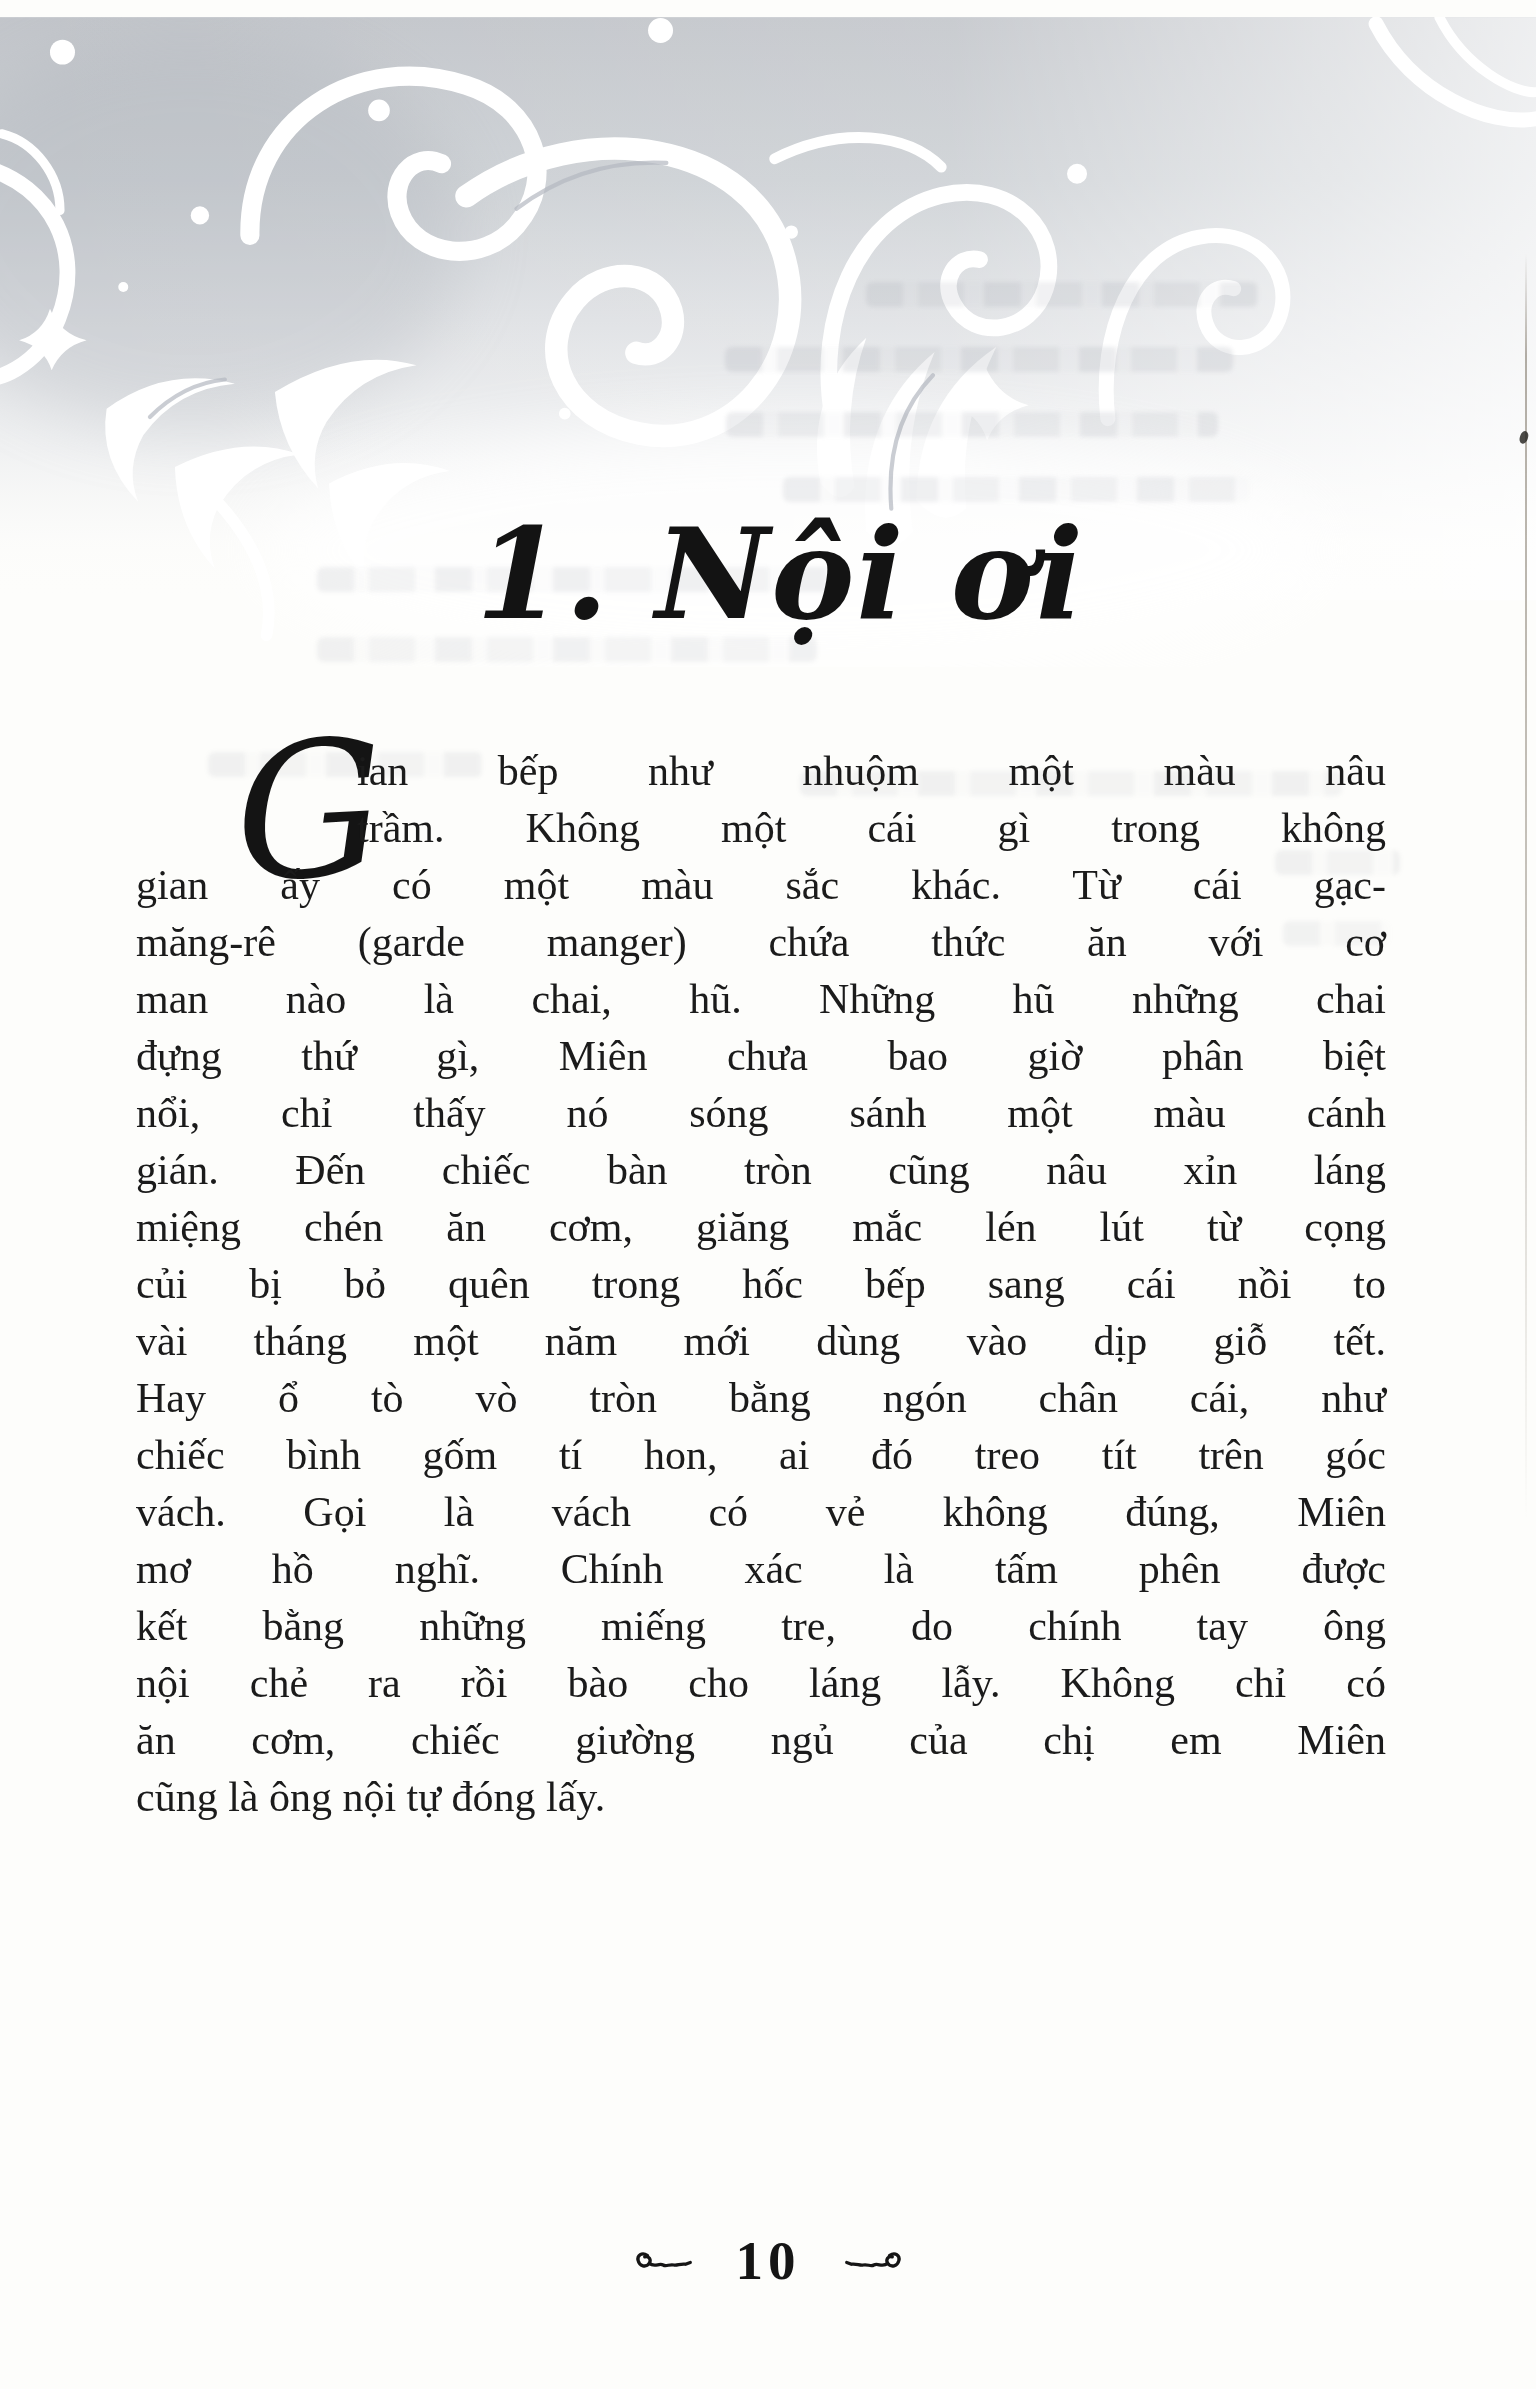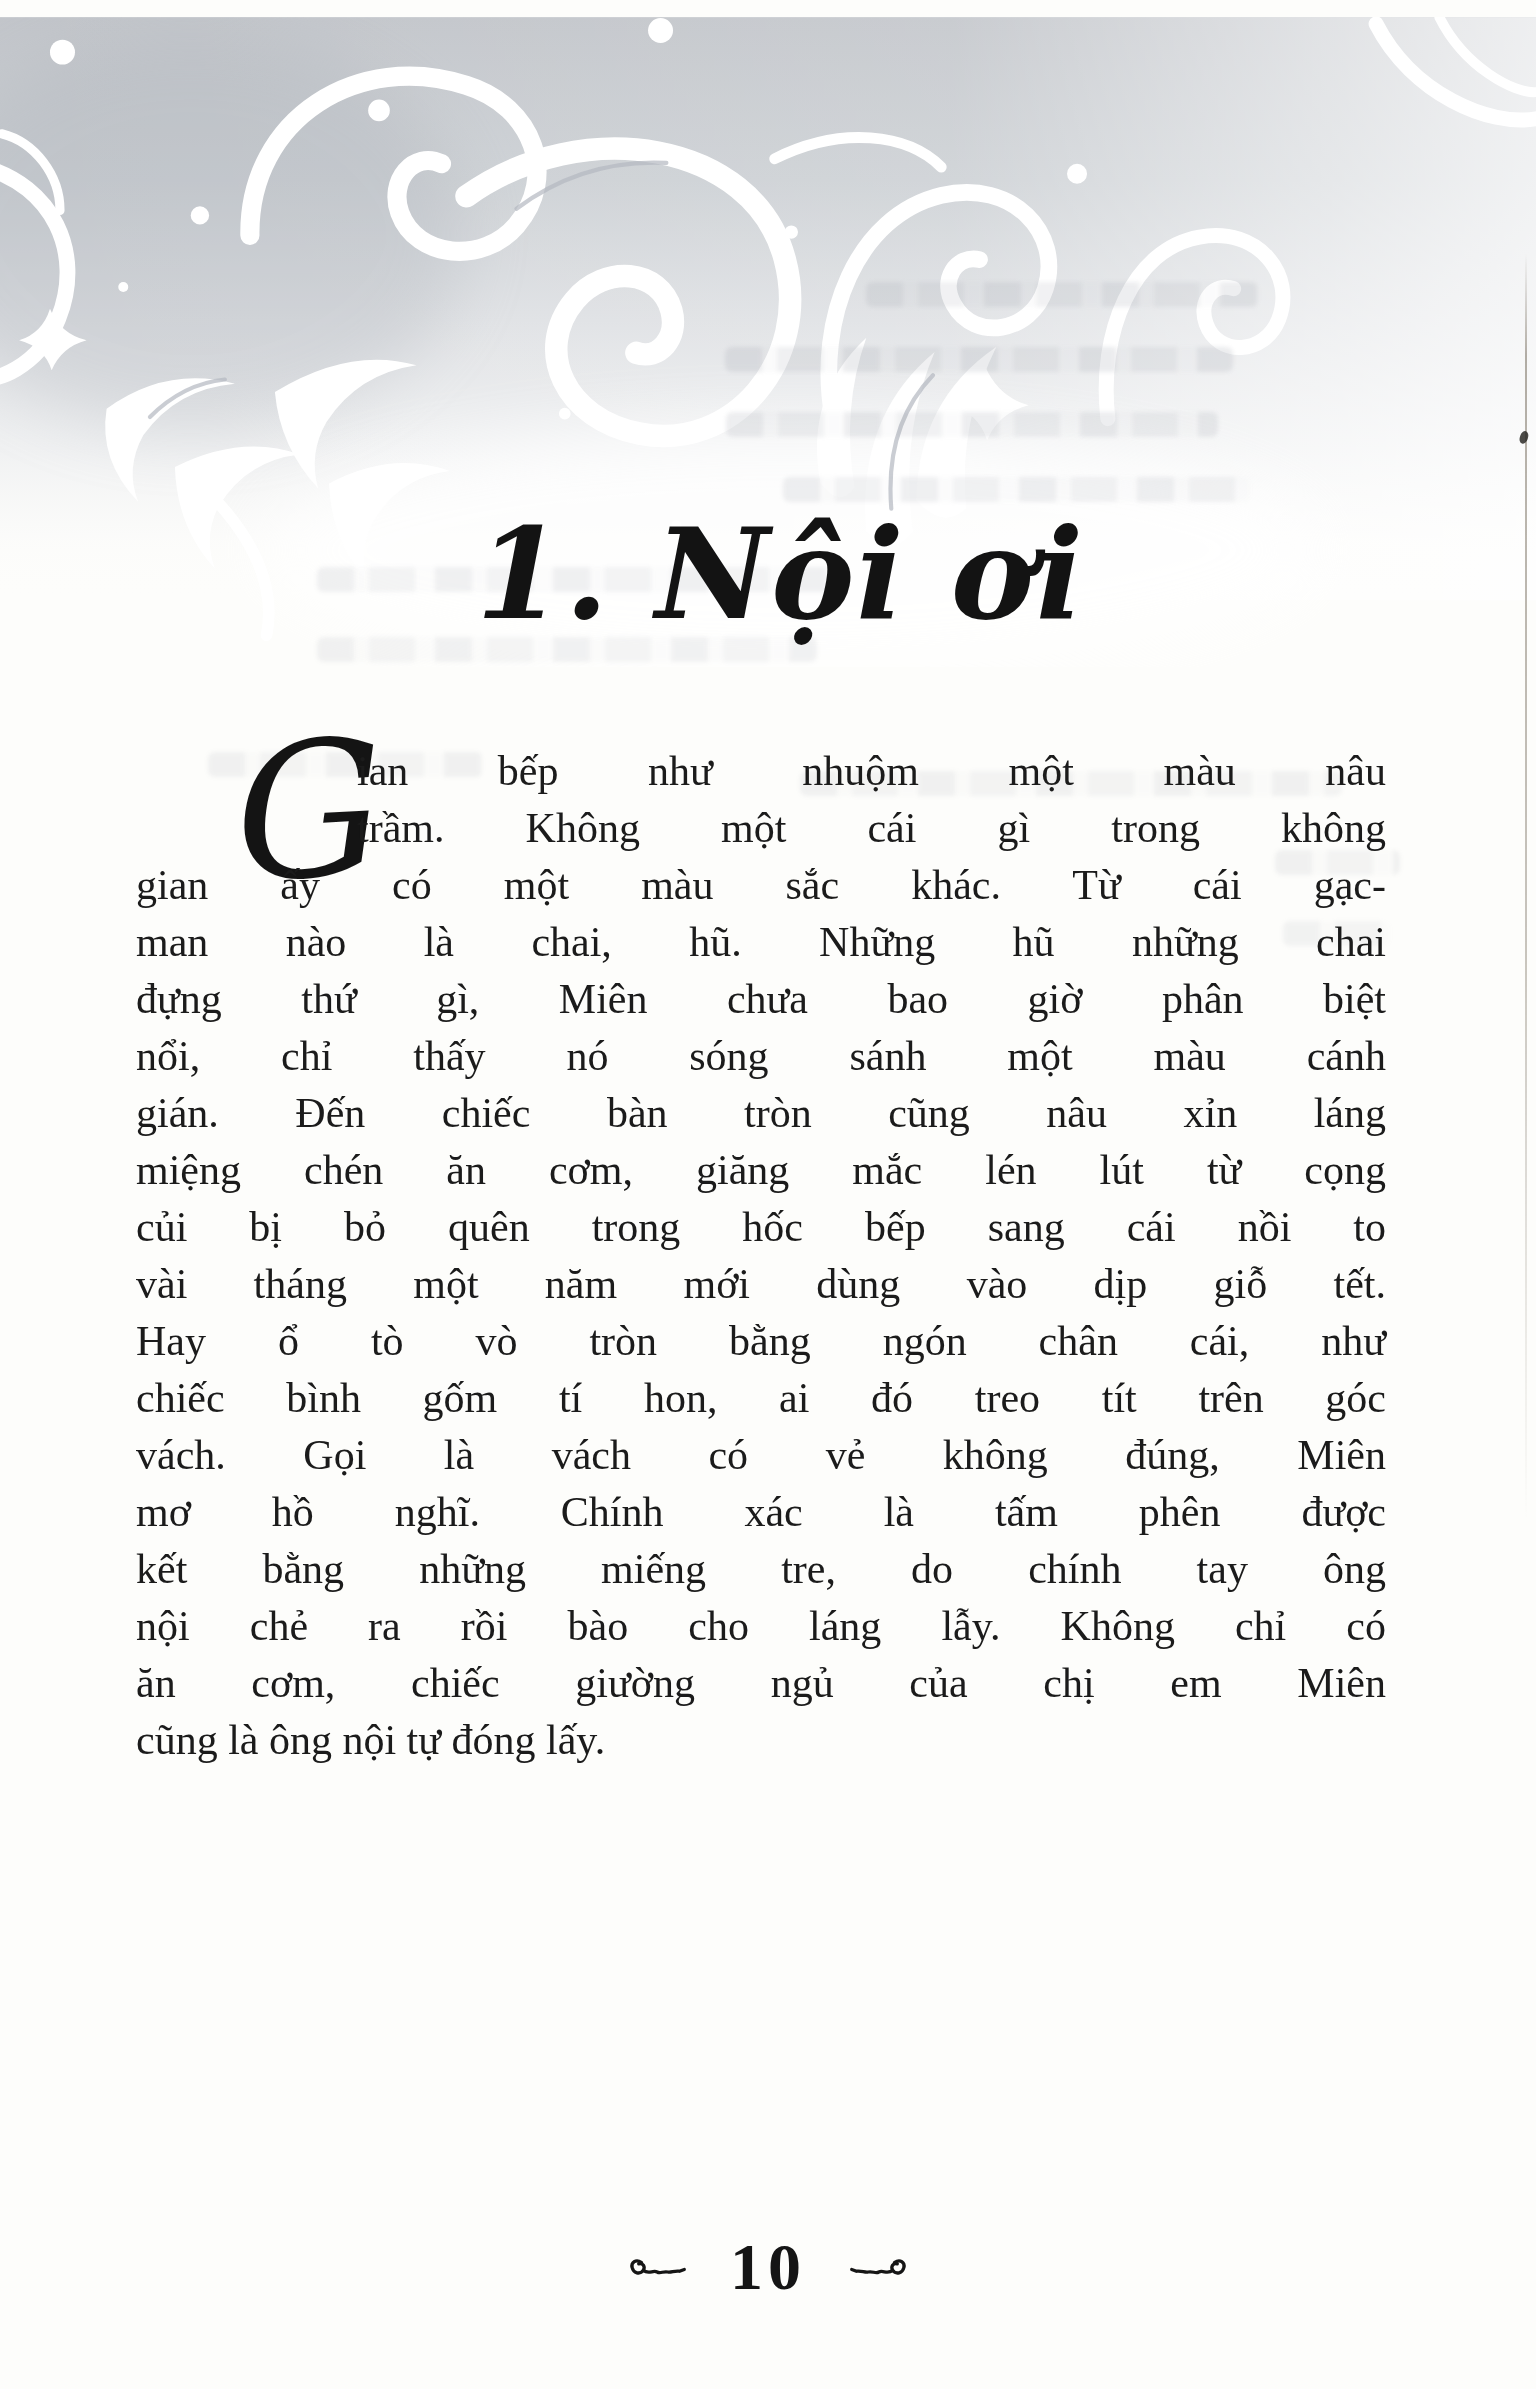--- a/index.html
+++ b/index.html
@@ -45,21 +45,21 @@
     font-family:"DejaVu Serif","Liberation Serif",serif;
     font-style:italic;font-size:187px;line-height:1;
     color:#141414;transform:rotate(-3deg);
   }
   
   .footer{
     position:absolute;top:2212px;left:0;width:100%;
     display:flex;align-items:center;justify-content:center;gap:43px;
   }
   .page-number{
-    font-size:66px;font-weight:bold;color:#151515;
+    font-size:55px;font-weight:bold;color:#151515;
     font-family:"Liberation Serif","DejaVu Serif",serif;
     letter-spacing:5px;
   }
   .flourish{width:58px;height:23px;}
   .flourish.right{transform:scaleX(-1);}
   
   .edge-line{
     position:absolute;left:1525px;top:237px;width:1.7px;height:1266px;
     background:linear-gradient(180deg, rgba(120,110,95,0) 0%,
       rgba(120,110,95,.55) 8%, rgba(120,110,95,.4) 55%, rgba(120,110,95,0) 100%);
@@ -167,20 +167,21 @@
   </div>
 
   <div class="chapter-title">1. Nội ơi</div>
 
   <div class="drop-cap">G</div>
 
   <div class="body-block" id="body-lines">
       <div class="bline indent">ian bếp như nhuộm một màu nâu</div>
       <div class="bline indent">trầm. Không một cái gì trong không</div>
       <div class="bline">gian ấy có một màu sắc khác. Từ cái gạc-</div>
+      <div class="bline">măng-rê (garde manger) chứa thức ăn với cơ</div>
       <div class="bline">man nào là chai, hũ. Những hũ những chai</div>
       <div class="bline">đựng thứ gì, Miên chưa bao giờ phân biệt</div>
       <div class="bline">nổi, chỉ thấy nó sóng sánh một màu cánh</div>
       <div class="bline">gián. Đến chiếc bàn tròn cũng nâu xỉn láng</div>
       <div class="bline">miệng chén ăn cơm, giăng mắc lén lút từ cọng</div>
       <div class="bline">củi bị bỏ quên trong hốc bếp sang cái nồi to</div>
       <div class="bline">vài tháng một năm mới dùng vào dịp giỗ tết.</div>
       <div class="bline">Hay ổ tò vò tròn bằng ngón chân cái, như</div>
       <div class="bline">chiếc bình gốm tí hon, ai đó treo tít trên góc</div>
       <div class="bline">vách. Gọi là vách có vẻ không đúng, Miên</div>

